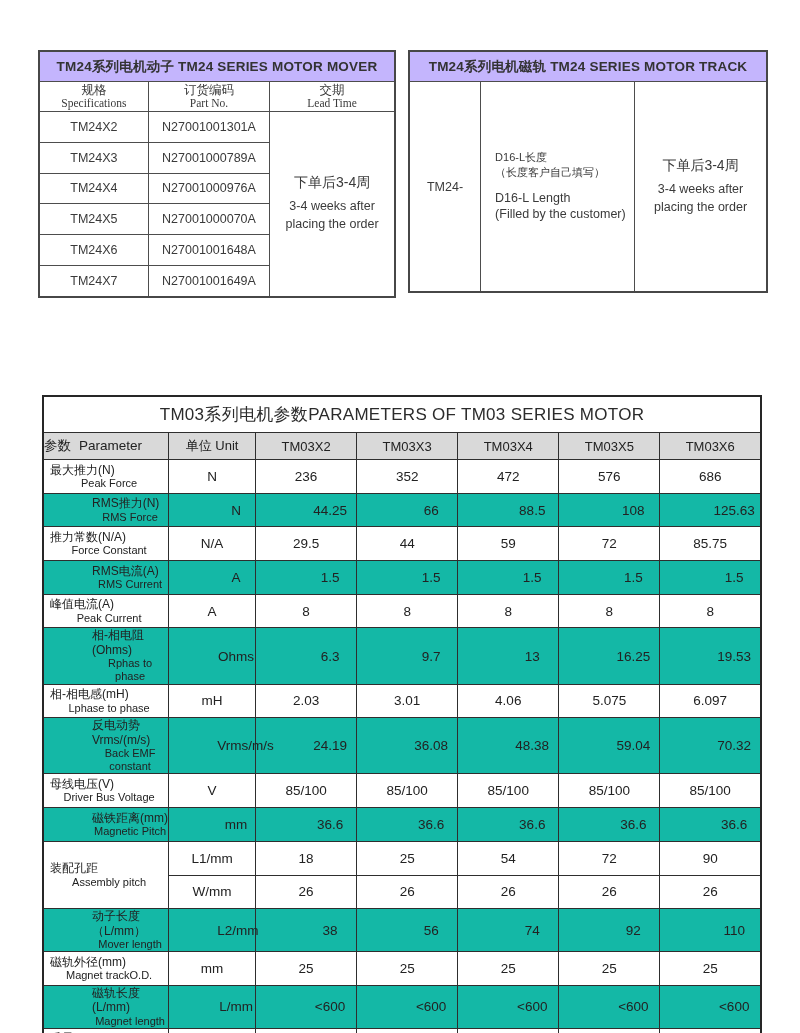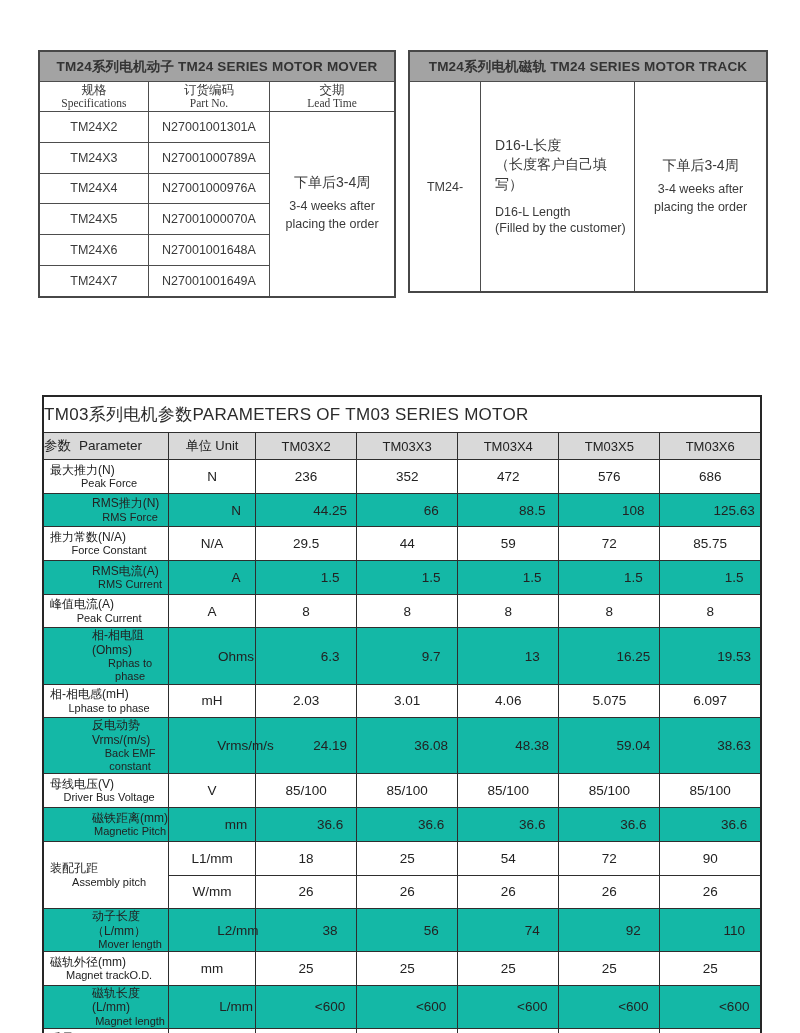--- a/index.html
+++ b/index.html
@@ -7,41 +7,41 @@
     width:800px;height:1033px;position:relative;background:#ffffff;
     font-family:"Liberation Sans","DejaVu Sans",sans-serif;
     -webkit-font-smoothing:antialiased;
   }
   table{border-collapse:collapse;table-layout:fixed;position:absolute;background:#fff;}
 
   
   .t24{border:2px solid #474747;color:#3a3a3a;}
   .t24 th,.t24 td{border:1px solid #4d4d4d;text-align:center;vertical-align:middle;padding:0;}
   .t24 .title-row th{
-    background:#a3a3a3;height:29px;font-size:13.5px;font-weight:bold;
+    background:#c4b5fd;height:29px;font-size:13.5px;font-weight:bold;
     letter-spacing:.2px;color:#333;
   }
   .t24 .head-row th{height:29px;font-weight:normal;background:#fff;font-family:Liberation Serif, serif;}
   .t24 .head-row .zh{font-size:12.5px;line-height:1.15;}
   .t24 .head-row .en{font-size:11.5px;line-height:1.15;}
   .t24 td.cell{height:29.8px;font-size:12.5px;}
   .lead-cell .lead-zh{font-size:14px;margin-bottom:5px;color:#3a3a3a;}
   .lead-cell .lead-en{font-size:12.5px;line-height:1.45;color:#3a3a3a;}
   .desc-cell{text-align:left !important;}
   .desc-cell .inner{padding-left:14px;}
-  .desc-cell .zh{font-size:14px;line-height:1.4;}
+  .desc-cell .zh{font-size:11px;line-height:1.4;}
   .desc-cell .en{font-size:12.5px;line-height:1.35;}
   .desc-cell .gap{height:9px;}
 
   
   .params{border:2px solid #262626;color:#222;}
   .params th,.params td{border:1px solid #2e2e2e;padding:0;vertical-align:middle;}
   .params .p-title th{
     height:35px;background:#fff;font-size:17px;font-weight:normal;
-    text-align:left;letter-spacing:.3px;color:#2b2b2b;
+    text-align:center;letter-spacing:.3px;color:#2b2b2b;
   }
   .params .p-head th{
     height:26px;background:#d9d9d9;font-weight:normal;font-size:13px;
     text-align:center;color:#222;
   }
   .params .p-head th.ph-param{text-align:left;padding-left:0;font-size:13.5px;}
   .params .p-head .sp{display:inline-block;width:8px;}
   .params tbody td{height:32.7px;}
   .params tbody td.p-label{text-align:left;padding-left:6px;}
   .params tbody td.p-label .zh{font-size:12px;line-height:1.2;}
@@ -254,21 +254,21 @@
       <tr class="shaded">
         <td class="p-label">
           <div class="zh">反电动势Vrms/(m/s)</div>
           <div class="en">Back EMF constant</div>
         </td>
         <td class="p-unit">Vrms/m/s</td>
         <td class="p-val">24.19</td>
         <td class="p-val">36.08</td>
         <td class="p-val">48.38</td>
         <td class="p-val">59.04</td>
-        <td class="p-val">38.63</td>
+        <td class="p-val">70.32</td>
       </tr>
       <tr>
         <td class="p-label">
           <div class="zh">母线电压(V)</div>
           <div class="en">Driver Bus Voltage</div>
         </td>
         <td class="p-unit">V</td>
         <td class="p-val">85/100</td>
         <td class="p-val">85/100</td>
         <td class="p-val">85/100</td>

